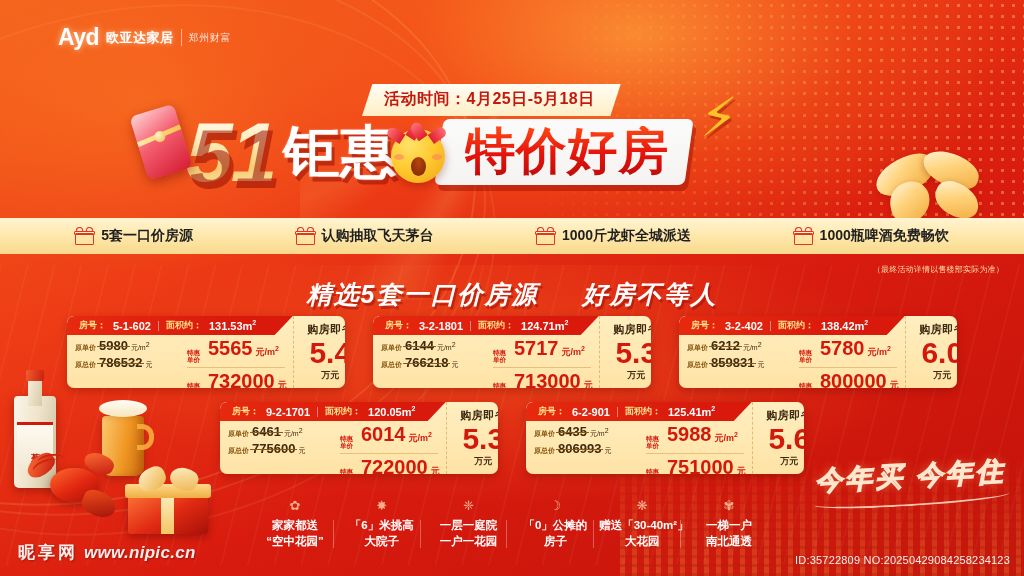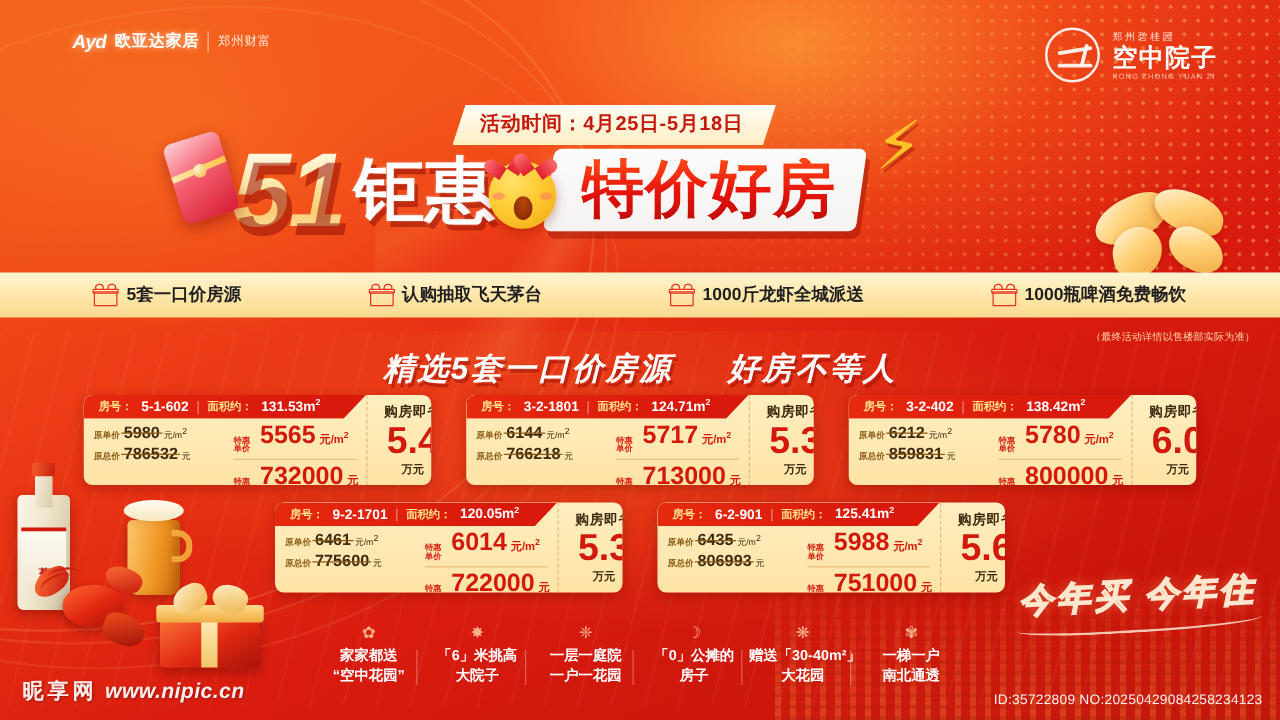--- a/index.html
+++ b/index.html
@@ -67,21 +67,21 @@
       transparent 3px, transparent 9px);
   }
 
   
   .logo-left {
     position: absolute; left: 58px; top: 24px;
     display: flex; align-items: center; gap: 7px;
     filter: blur(.35px);
   }
   .logo-mark {
-    font-size: 15px; font-weight: 700; font-style: italic; color: #fff;
+    font-size: 23px; font-weight: 700; color: #fff;
     letter-spacing: -.5px; text-shadow: 0 0 6px rgba(255,230,190,.8);
   }
   .logo-cn {
     font-size: 13px; font-weight: 700; color: #fff; letter-spacing: .5px;
     text-shadow: 0 0 5px rgba(255,230,190,.75);
   }
   .logo-div { width: 1px; height: 17px; background: rgba(255,255,255,.55); }
   .logo-sub { font-size: 10px; color: rgba(255,255,255,.85); letter-spacing: .6px; }
 
   .logo-right {
@@ -472,30 +472,20 @@
   <div class="midglow"></div>
   <div class="skyline"></div>
 
   <div class="logo-left">
     <span class="logo-mark">Ayd</span>
     <span class="logo-cn">欧亚达家居</span>
     <span class="logo-div"></span>
     <span class="logo-sub">郑州财富</span>
   </div>
 
-  <div class="logo-right">
-    <div class="lr-badge">
-      <span class="lr-tick"></span>
-    </div>
-    <div class="lr-text">
-      <span class="lr-small">郑州碧桂园</span>
-      <span class="lr-main">空中院子</span>
-      <span class="lr-py">KONG ZHONG YUAN ZI</span>
-    </div>
-  </div>
 
   <div class="date-ribbon">活动时间：4月25日-5月18日</div>
 
   <div class="title-row">
     <div class="envelope"></div>
     <span class="num51">51</span>
     <span class="juhui">钜惠</span>
     <div class="emoji-face">
       <span class="heart l"></span>
       <span class="heart r"></span>

